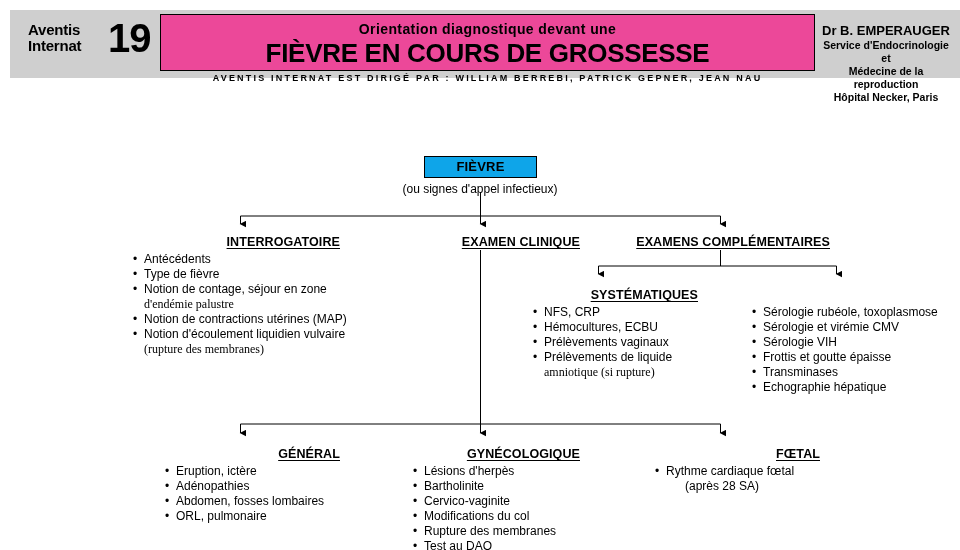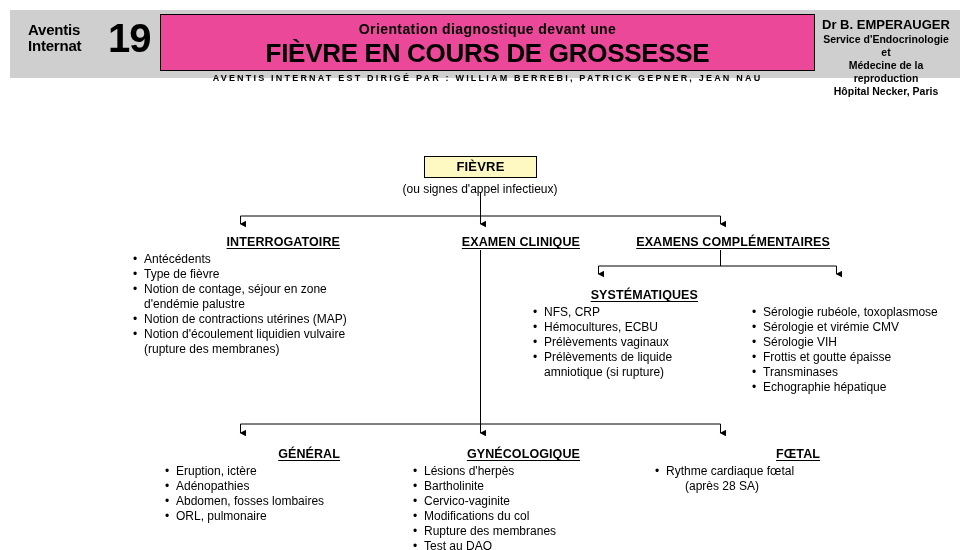--- a/index.html
+++ b/index.html
@@ -86,20 +86,21 @@
     left: 812px;
     top: 6px;
     width: 128px;
     text-align: center;
     line-height: 13px;
   }
   #author-name {
     font-weight: bold;
     font-size: 13px;
     line-height: 17px;
+    margin-top: 6px;
   }
   .author-line {
     font-weight: bold;
     font-size: 10.5px;
     line-height: 13px;
   }
 
   
   #flowchart {
     position: absolute;
@@ -113,21 +114,21 @@
     left: 0;
     top: 0;
     width: 960px;
     height: 550px;
     pointer-events: none;
   }
 
   
   .node-box {
     position: absolute;
-    background: #fef9c3;
+    background: #0ea5e9;
     border: 1.5px solid #000000;
     box-sizing: border-box;
     text-align: center;
     font-weight: bold;
     font-size: 13px;
     letter-spacing: 0.2px;
   }
   .node-caption {
     position: absolute;
     text-align: center;
@@ -158,20 +159,21 @@
     white-space: nowrap;
   }
   .bullet-list li.has-bullet::before {
     content: "\2022";
     position: absolute;
     left: 0;
     top: 0;
   }
   .bullet-list li.cont {
     padding-left: 11px;
+    font-family: Liberation Serif, serif;
   }
   .bullet-list li.indent-center {
     padding-left: 30px;
   }
 </style>
 </head>
 <body>
 
 <div id="header-band">
 

